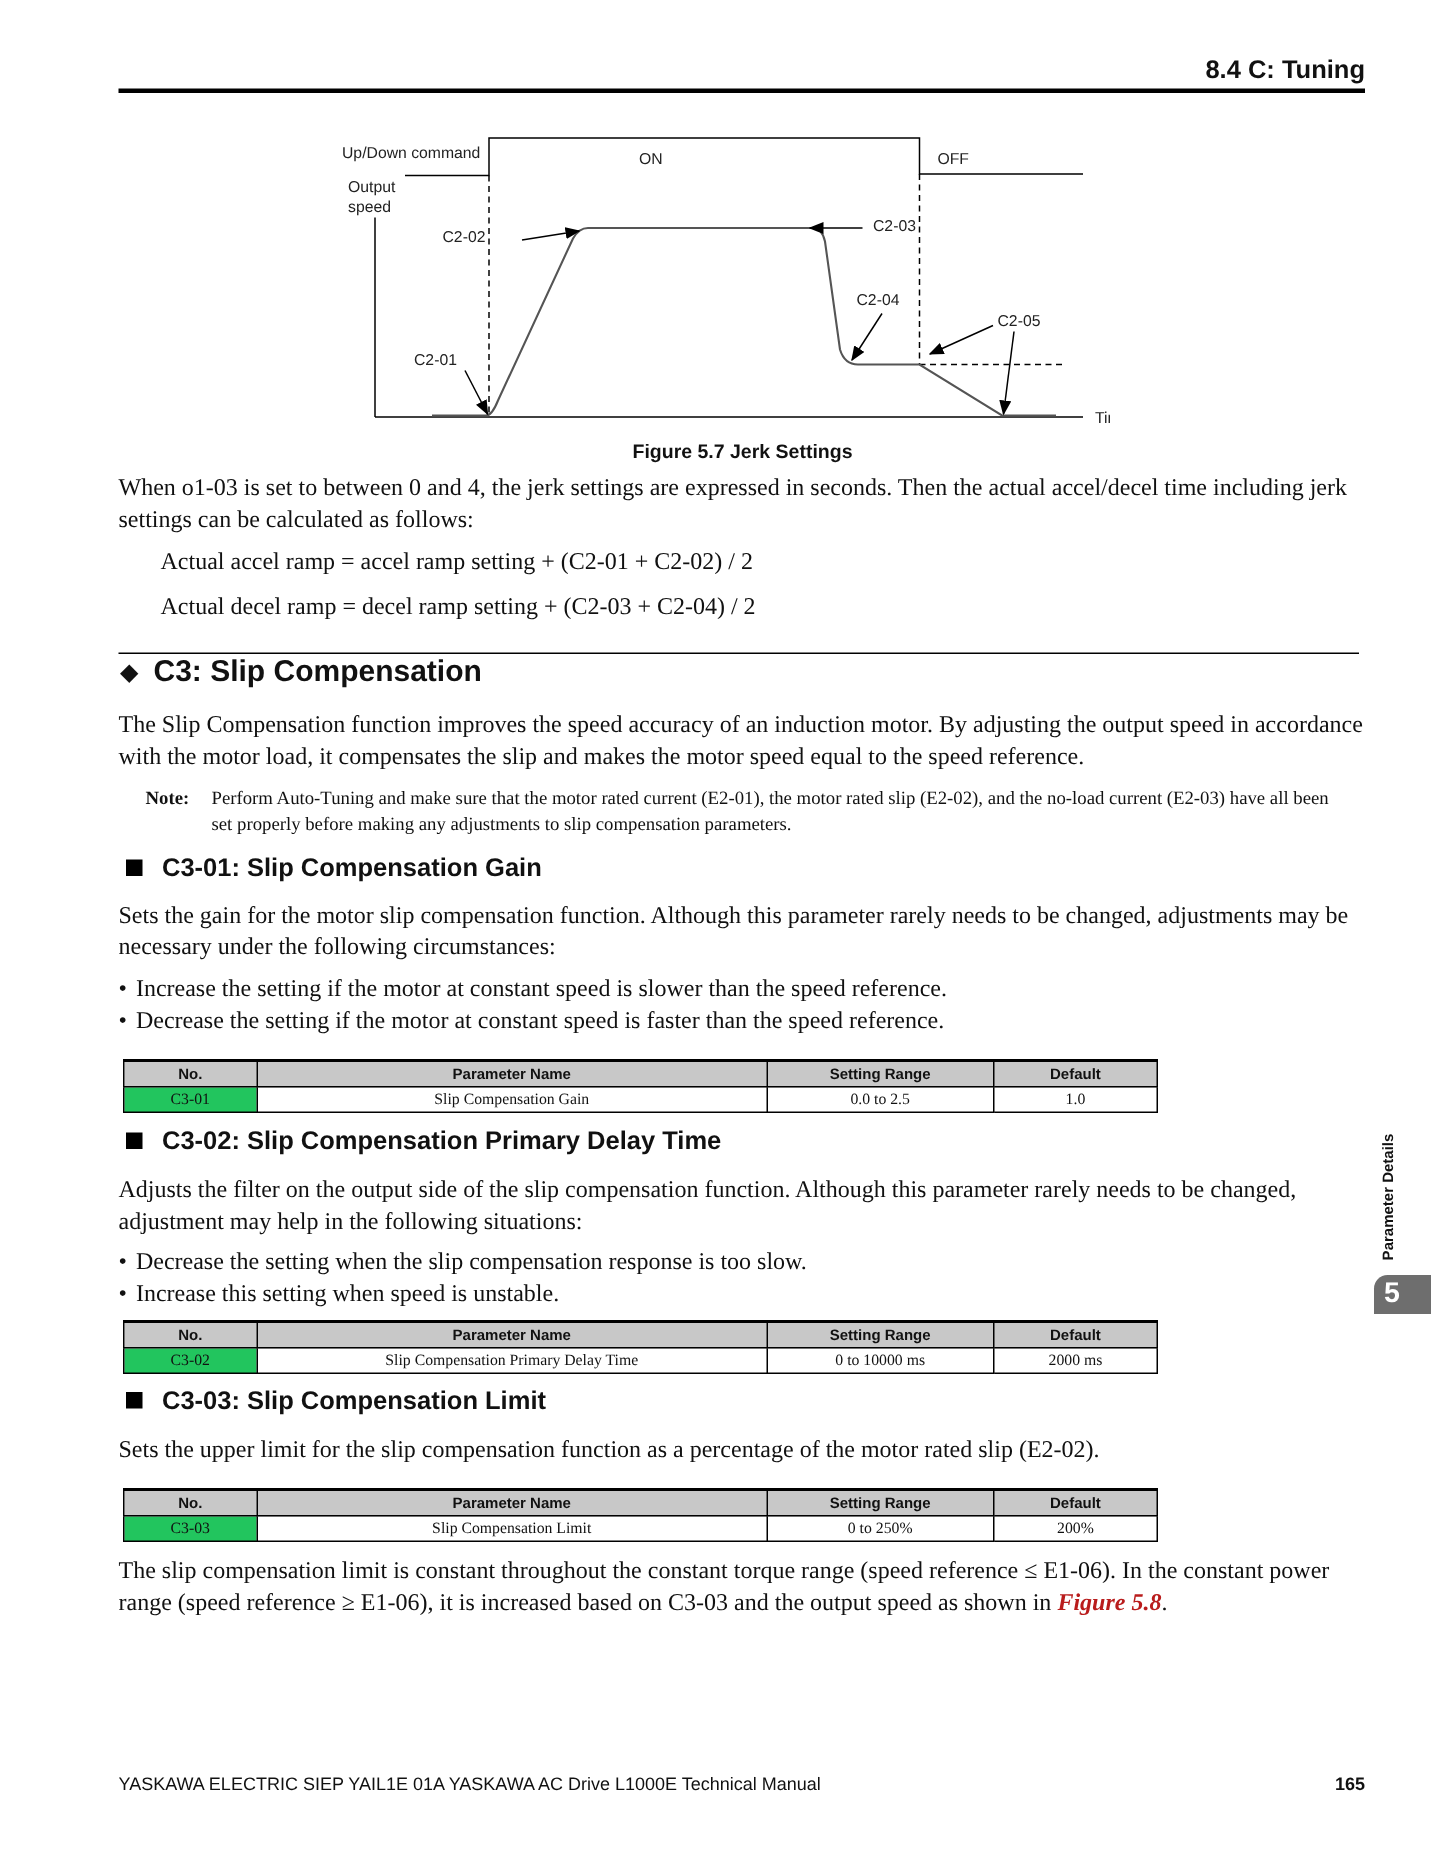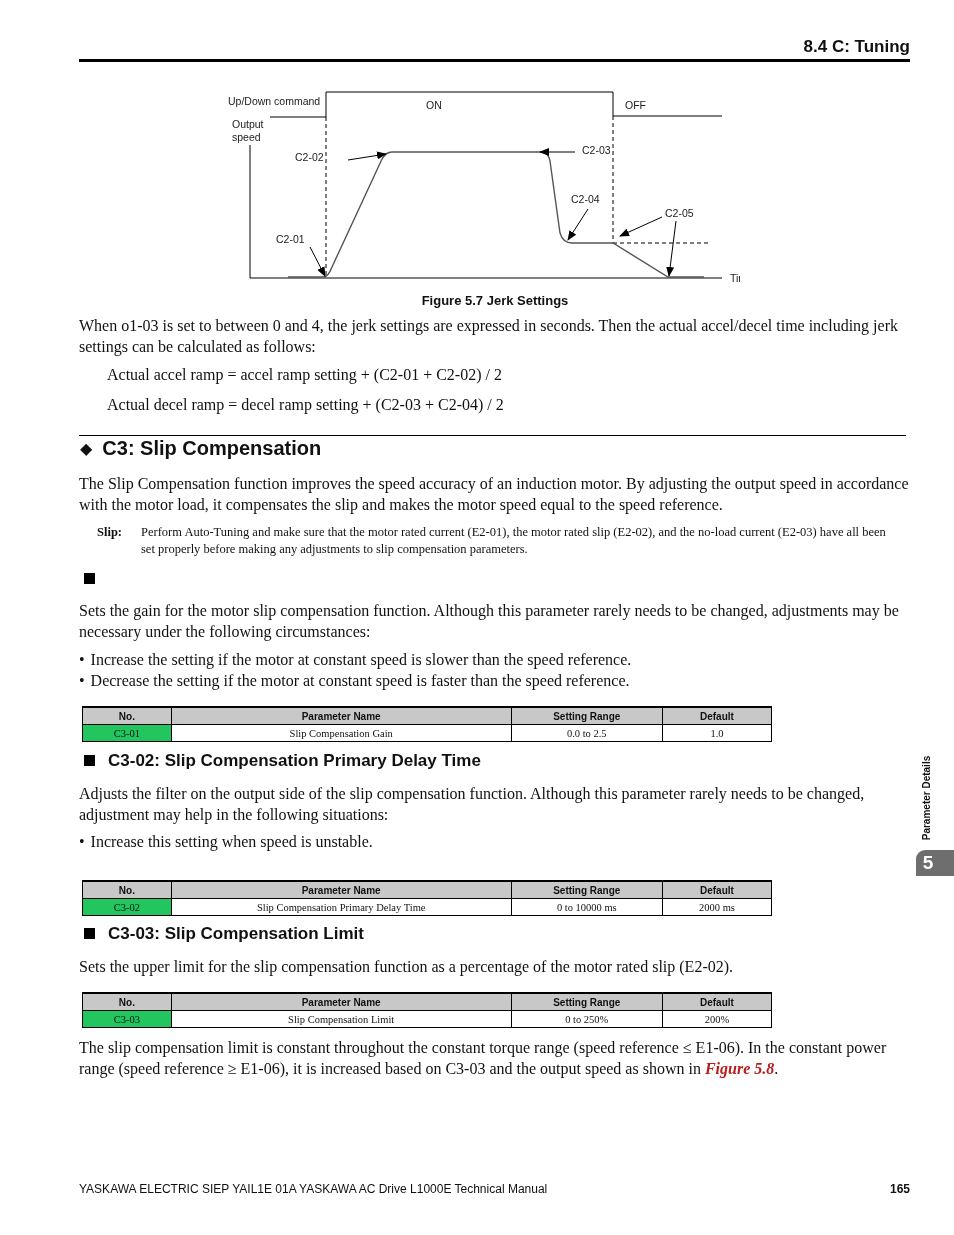--- a/index.html
+++ b/index.html
@@ -99,26 +99,26 @@
 <div class="p serif" style="top:315px;">When o1-03 is set to between 0 and 4, the jerk settings are expressed in seconds. Then the actual accel/decel time including jerk settings can be calculated as follows:</div>
 <div class="eq serif" style="top:366px;">Actual accel ramp = accel ramp setting + (C2-01 + C2-02) / 2</div>
 <div class="eq serif" style="top:396px;">Actual decel ramp = decel ramp setting + (C2-03 + C2-04) / 2</div>
 
 <div id="c3-rule"></div>
 <div id="c3-title" class="sans">
   <span class="diamond">◆</span><span>C3: Slip Compensation</span>
 </div>
 <div class="p serif" style="top:473px;">The Slip Compensation function improves the speed accuracy of an induction motor. By adjusting the output speed in accordance with the motor load, it compensates the slip and makes the motor speed equal to the speed reference.</div>
 <div class="note serif">
-  <span class="lbl">Slip:</span>
+  <span class="lbl">Note:</span>
   <span class="txt">Perform Auto-Tuning and make sure that the motor rated current (E2-01), the motor rated slip (E2-02), and the no-load current (E2-03) have all been set properly before making any adjustments to slip compensation parameters.</span>
 </div>
 
 <div class="h2 sans" style="top:569px;">
-  <span class="sq"></span>
+  <span class="sq"></span><span>C3-01: Slip Compensation Gain</span>
 </div>
 <div class="p serif" style="top:600px;">Sets the gain for the motor slip compensation function. Although this parameter rarely needs to be changed, adjustments may be necessary under the following circumstances:</div>
 <ul class="bullets serif" style="top:650px;">
   <li>Increase the setting if the motor at constant speed is slower than the speed reference.</li>
   <li>Decrease the setting if the motor at constant speed is faster than the speed reference.</li>
 </ul>
 <table class="ptab" style="top:706px;">
   <colgroup>
       <col style="width:107px">
       <col style="width:411px">
@@ -141,20 +141,21 @@
     <td>1.0</td>
   </tr>
     </tbody>
 </table>
 
 <div class="h2 sans" style="top:751px;">
   <span class="sq"></span><span>C3-02: Slip Compensation Primary Delay Time</span>
 </div>
 <div class="p serif" style="top:783px;">Adjusts the filter on the output side of the slip compensation function. Although this parameter rarely needs to be changed, adjustment may help in the following situations:</div>
 <ul class="bullets serif" style="top:832px;">
+  <li>Decrease the setting when the slip compensation response is too slow.</li>
   <li>Increase this setting when speed is unstable.</li>
 </ul>
 <table class="ptab" style="top:880px;">
   <colgroup>
       <col style="width:107px">
       <col style="width:411px">
       <col style="width:181px">
       <col style="width:128px">
     </colgroup>
   <thead>

